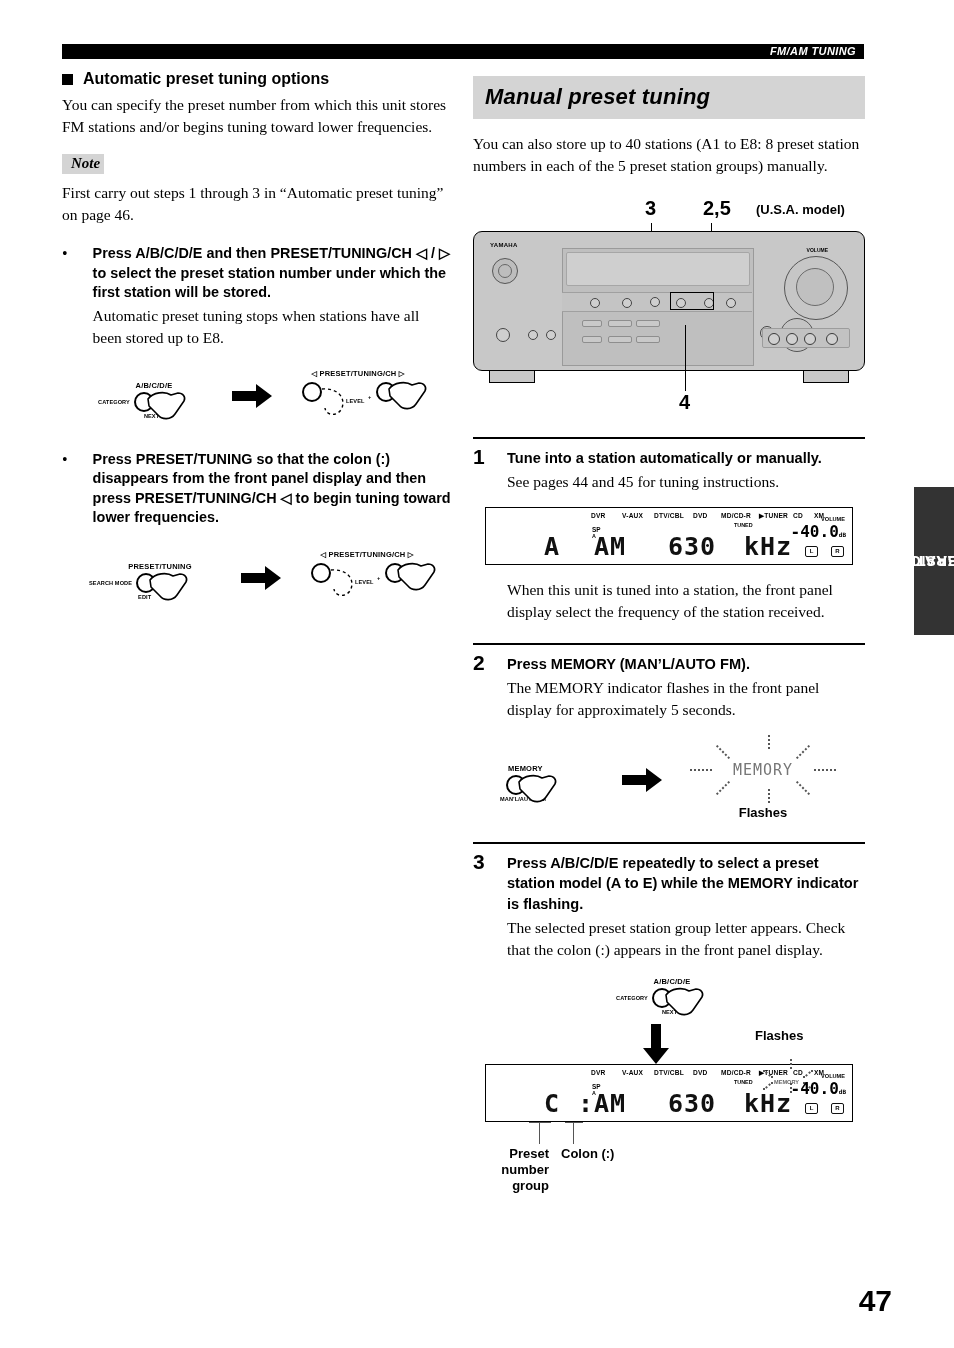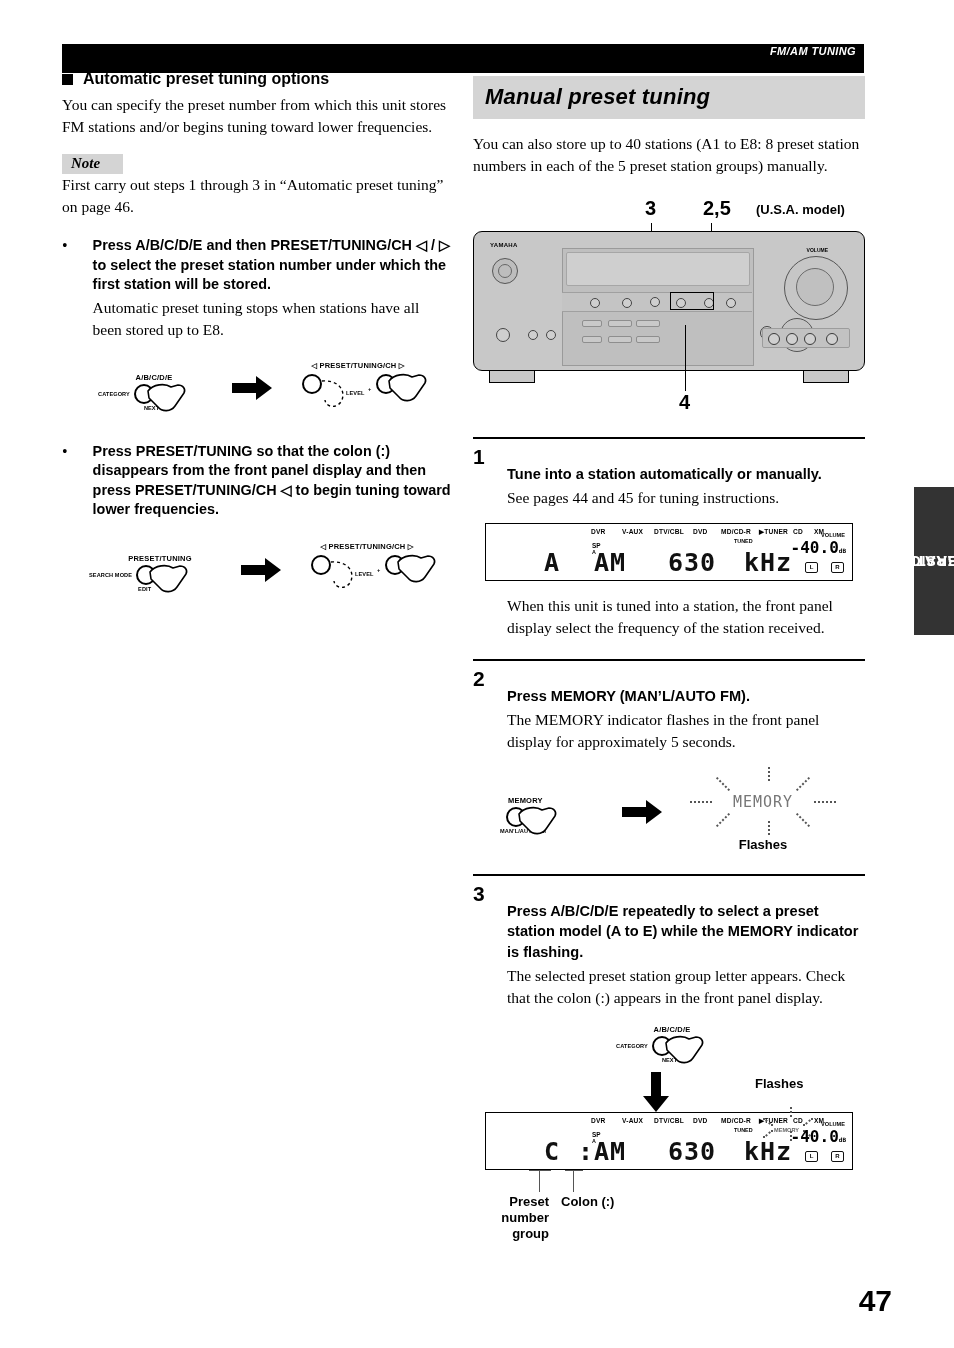--- a/index.html
+++ b/index.html
@@ -5,21 +5,21 @@
   html,body{margin:0;padding:0;}
   body{
     width:954px;height:1348px;background:#fff;
     font-family:"Liberation Serif", serif;
     color:#000;position:relative;overflow:hidden;
   }
   .page{position:absolute;inset:0;}
 
   
   .header-bar{
-    position:absolute;left:62px;top:44px;width:802px;height:29px;
+    position:absolute;left:62px;top:44px;width:802px;height:15px;
     background:#000;
   }
   .header-bar .htext{
     position:absolute;right:8px;top:0px;
     color:#fff;font-family:"Liberation Sans",sans-serif;
     font-weight:bold;font-style:italic;font-size:11px;
     letter-spacing:.4px;line-height:15px;
   }
 
   
@@ -27,23 +27,23 @@
   .col-right{position:absolute;left:473px;top:76px;width:392px;}
 
   
   .sq-head{
     font-family:"Liberation Sans",sans-serif;font-weight:bold;font-size:16px;
     margin:0 0 6px 0;display:flex;align-items:center;gap:10px;
   }
   .sq{display:inline-block;width:11px;height:11px;background:#000;}
   .body-text{font-size:15.5px;line-height:1.42;margin:0;}
   .note-tag{
-    display:inline-block;background:#d4d4d4;padding:1px 23px 2px 9px;
+    display:inline-block;background:#d4d4d4;padding:1px 4px 2px 9px;
     font-family:"Liberation Serif",serif;font-style:italic;font-weight:bold;
-    font-size:15px;margin:16px 0 0 0;
+    font-size:15px;margin:16px 0 8px 0;
   }
   .bullet-block{display:flex;gap:9px;margin-top:18px;}
   .bullet-dot{font-size:16px;line-height:1.3;}
   .bullet-body{flex:1;margin-left:16px;}
   .b-bold{
     font-family:"Liberation Sans",sans-serif;font-weight:bold;font-size:14.4px;
     line-height:1.36;margin:0;
   }
   .b-norm{font-size:15.5px;line-height:1.42;margin:2px 0 0 0;}
 
@@ -54,21 +54,21 @@
   }
 
   
   .step{margin-top:12px;}
   .step-rule{border-top:2px solid #000;margin-bottom:7px;}
   .step-row{display:flex;gap:12px;}
   .step-num{
     font-family:"Liberation Sans",sans-serif;font-weight:bold;font-size:21px;
     width:22px;flex:none;line-height:1.05;
   }
-  .step-main{flex:1;margin-top:16px;}
+  .step-main{flex:1;}
   .step-head{
     font-family:"Liberation Sans",sans-serif;font-weight:bold;font-size:14.6px;
     line-height:1.38;margin:2px 0 0 0;
   }
   .step-sub{font-size:15.5px;line-height:1.42;margin:3px 0 0 0;}
 
   
   .side-tab{
     position:absolute;right:0;top:487px;width:40px;height:148px;
     background:#333;color:#fff;

